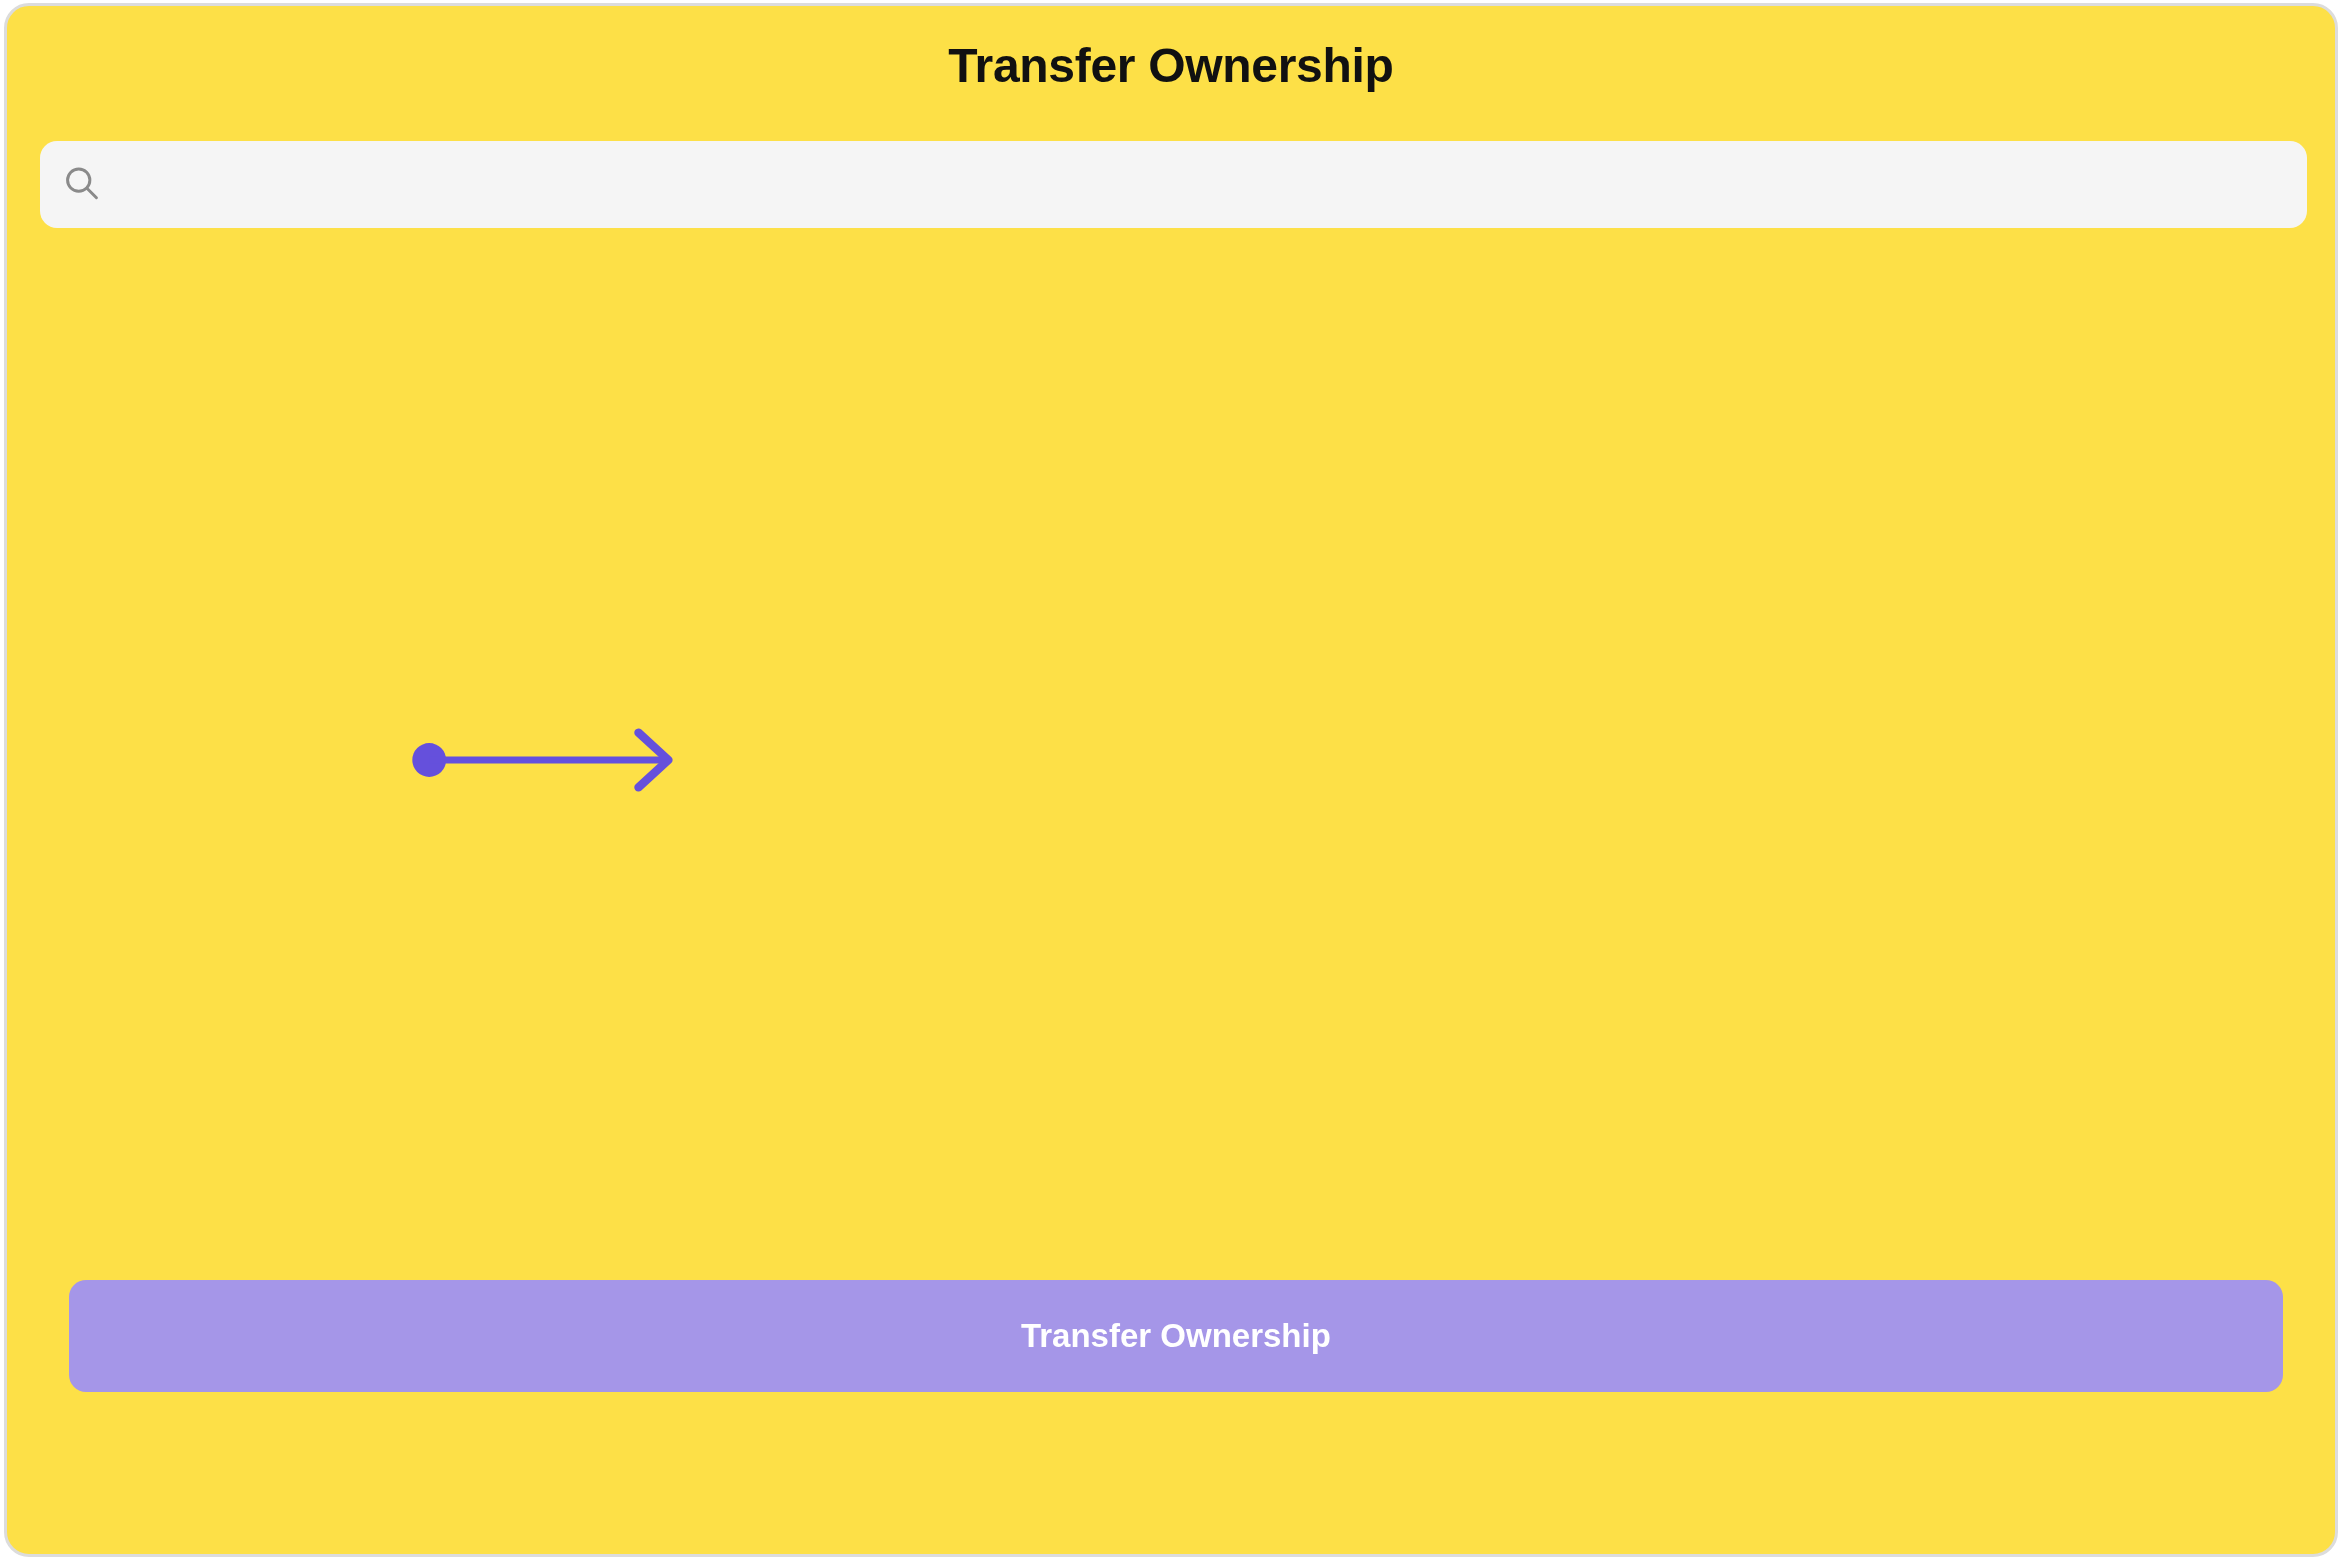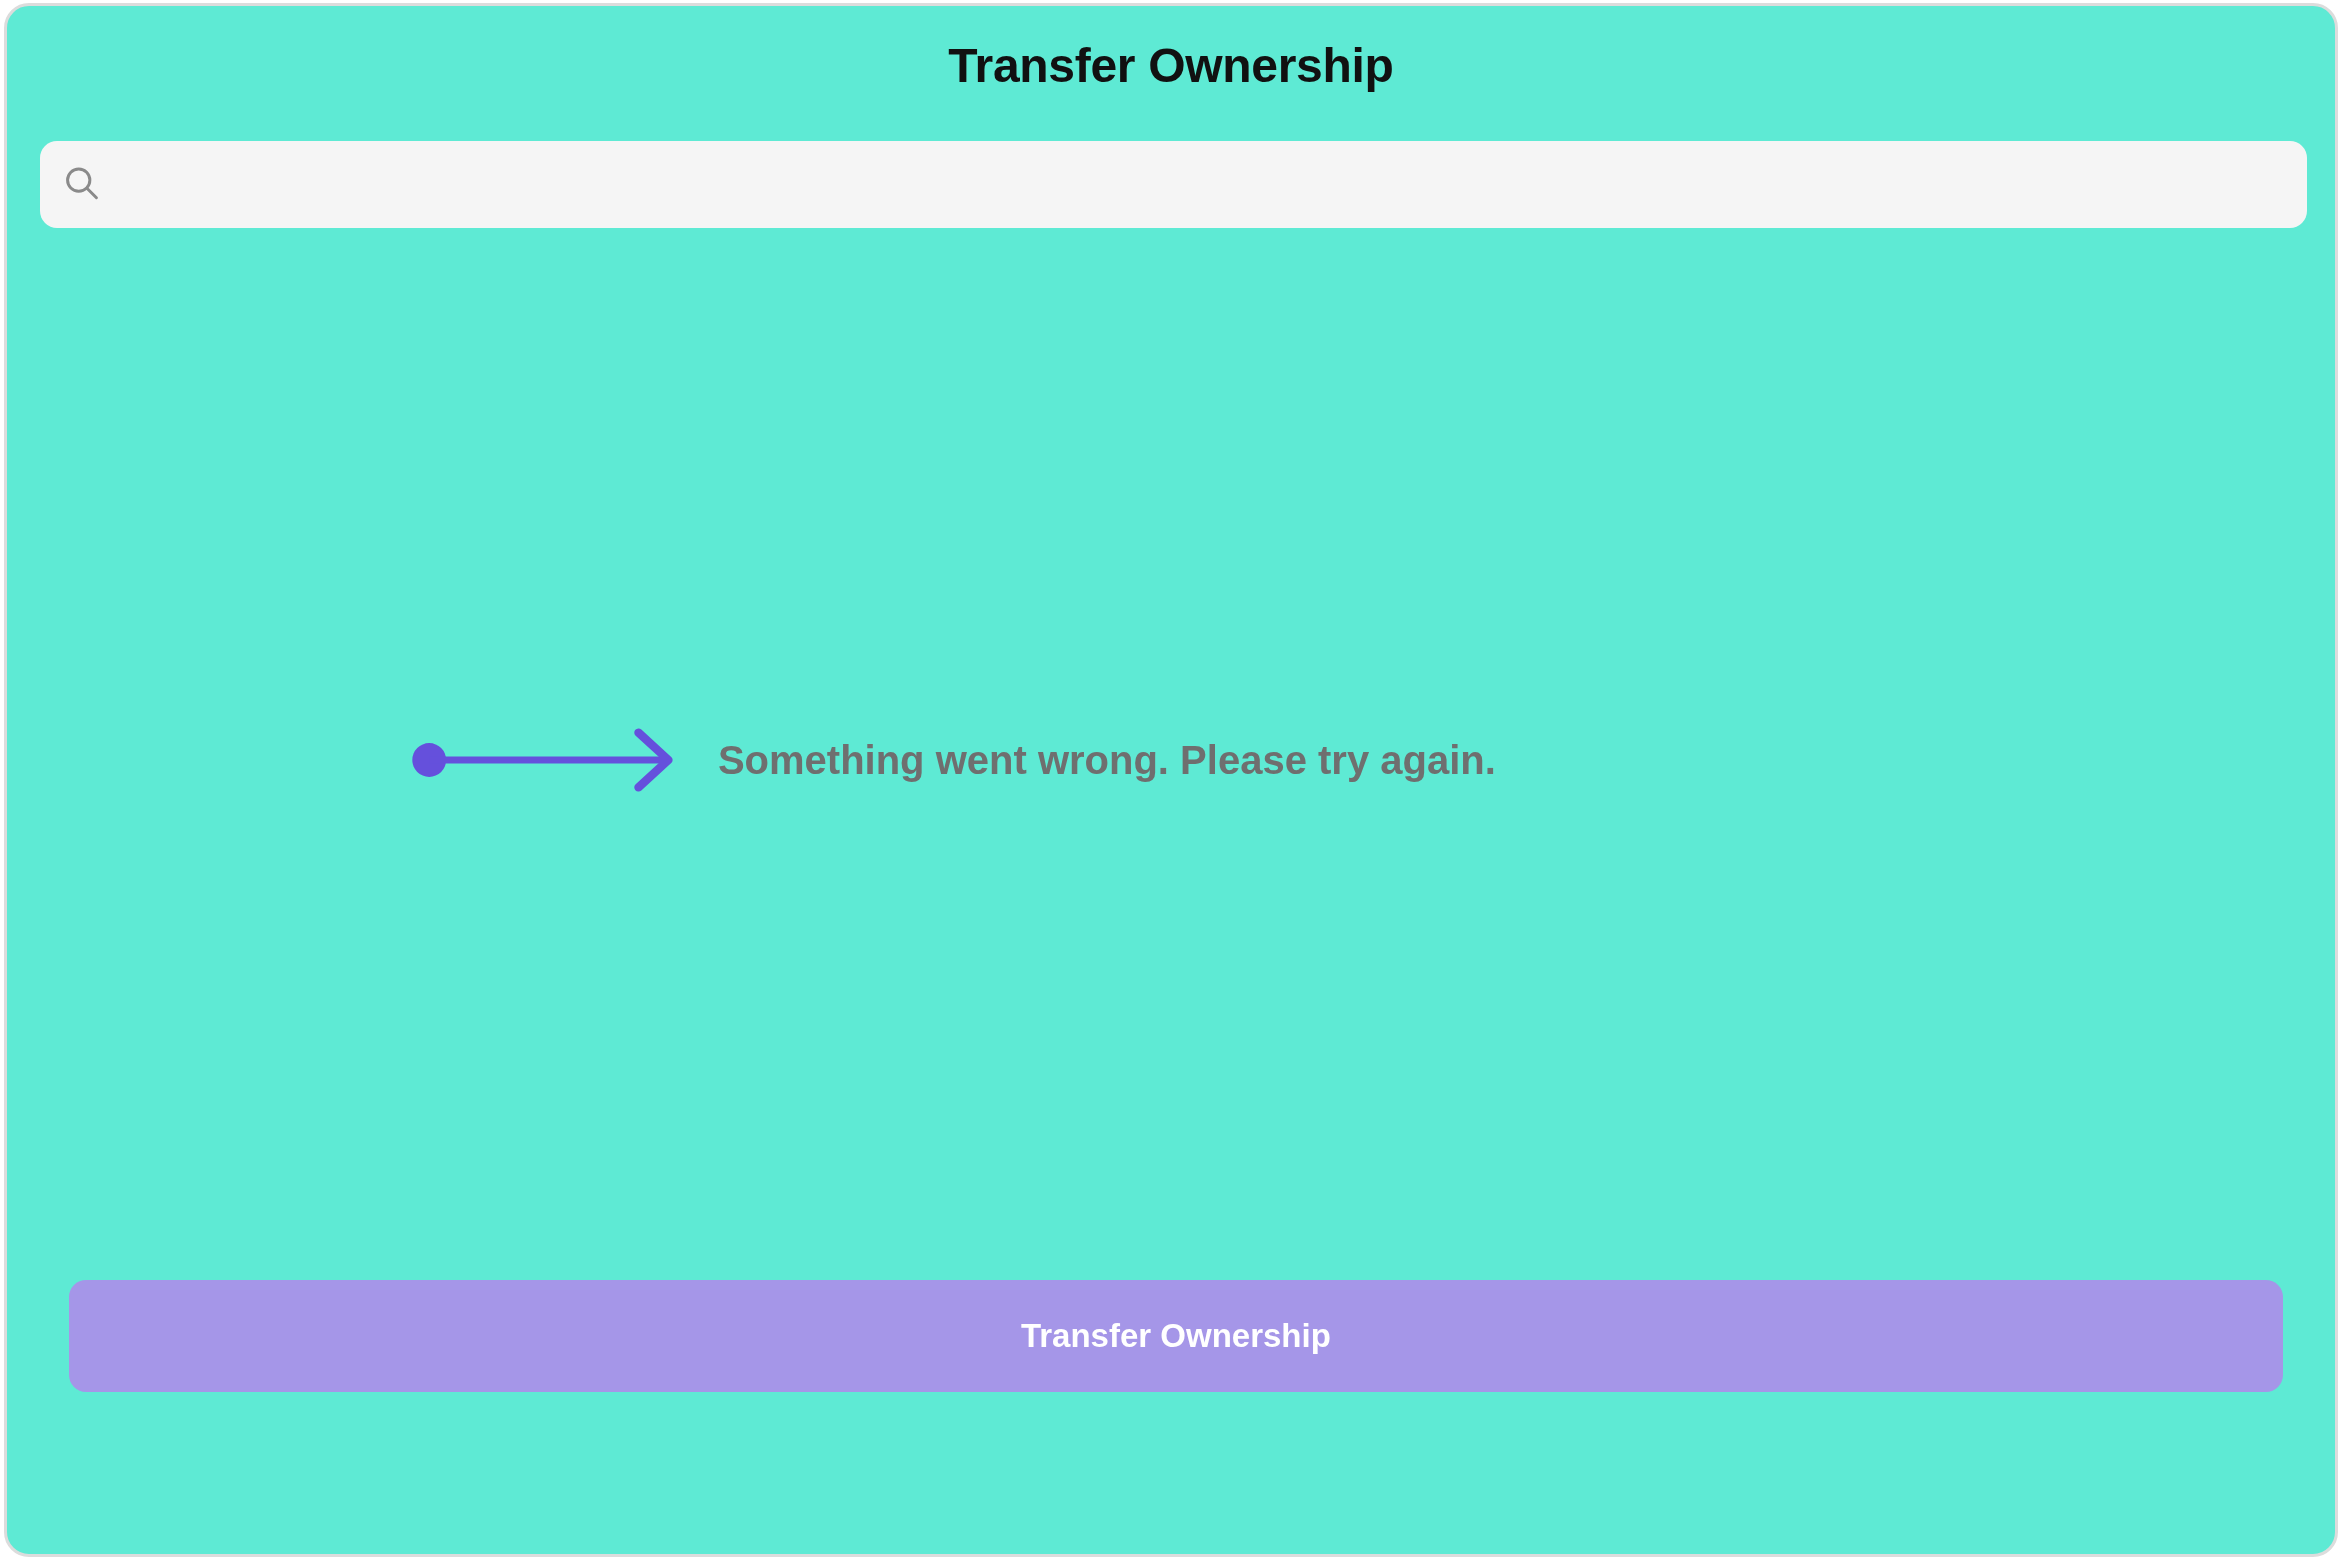--- a/index.html
+++ b/index.html
@@ -15,21 +15,21 @@
   }
 
   
   .dialog {
     position: absolute;
     left: 3.9px;
     top: 2.6px;
     width: 2334px;
     height: 1554px;
     box-sizing: border-box;
-    background: #5eead4;
+    background: #fde047;
     border: 3.3px solid #dcdcdc;
     border-radius: 25px;
     overflow: hidden;
   }
 
   
   .dialog-title {
     position: absolute;
     left: 0;
     top: 36px;
@@ -152,21 +152,20 @@
     <input class="search-input" type="text" value="" placeholder="" style="">
   </div>
 
   <div class="body-area">
     <div class="status-row">
       <svg class="arrow-indicator" viewBox="0 0 440 120">
         <circle cx="28" cy="60" r="26" fill="#6550dc"></circle>
         <line x1="28" y1="60" x2="395" y2="60" stroke="#6550dc" stroke-width="11" stroke-linecap="butt"></line>
         <polyline points="350,18 396,60 350,102" fill="none" stroke="#6550dc" stroke-width="13" stroke-linecap="round" stroke-linejoin="round"></polyline>
       </svg>
-      <div class="status-text">Something went wrong. Please try again.</div>
     </div>
   </div>
 
   <button class="btn btn-primary">Transfer Ownership</button>
 
 
 </div>
 
 
 </body></html>

